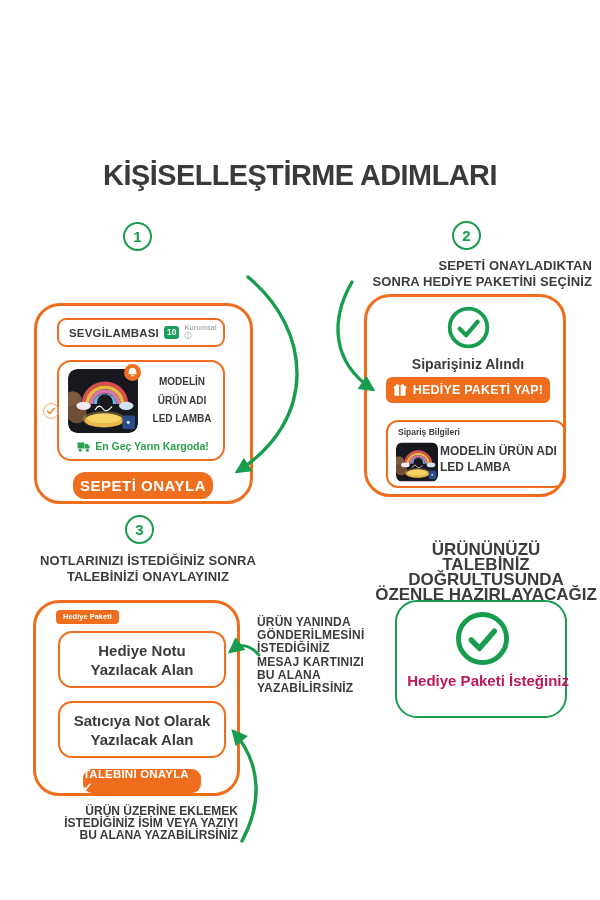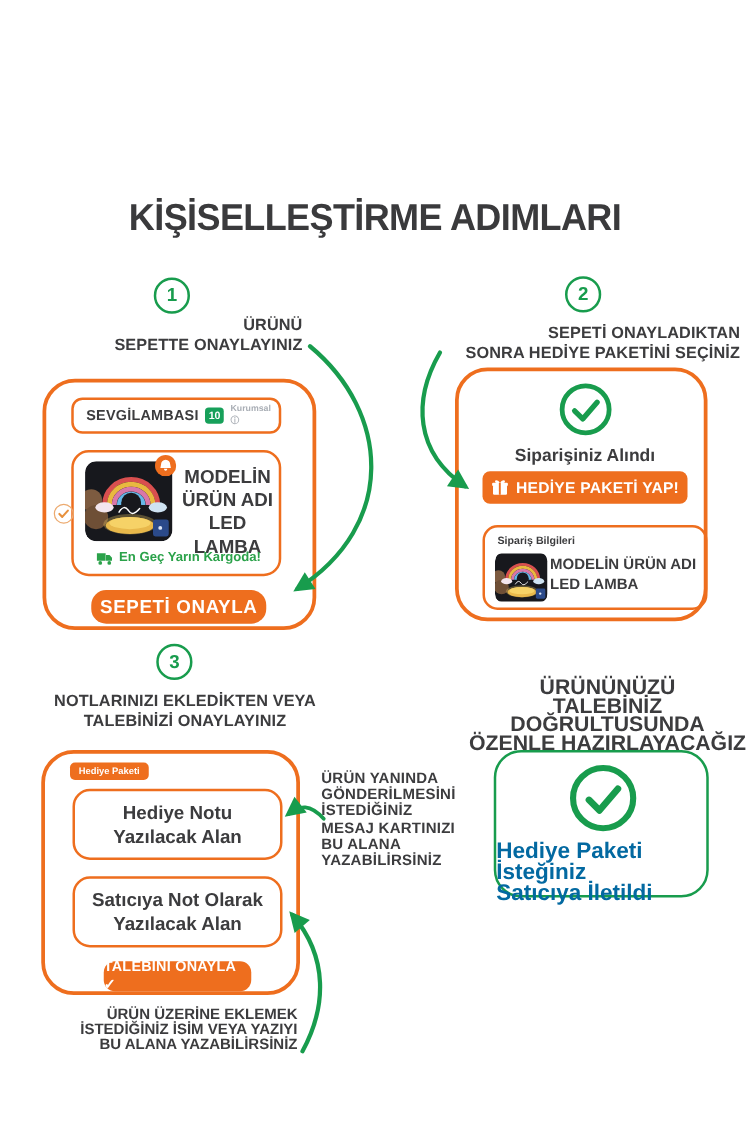--- a/index.html
+++ b/index.html
@@ -40,21 +40,21 @@
   .seller-box{left:20px;top:12px;width:168px;height:29px;border:2px solid var(--orange);
     border-radius:9px;display:flex;align-items:center;padding-left:10px;gap:5px;}
   .seller-name{font-size:11.5px;font-weight:700;color:var(--dark);letter-spacing:0.2px;}
   .score-badge{background:#17A05A;color:#fff;font-size:8.5px;font-weight:700;
     border-radius:3px;padding:2px 3px;line-height:1;}
   .seller-meta{font-size:7px;color:var(--gray);font-weight:700;}
   .product-box{left:20px;top:54px;width:168px;height:101px;border:2.5px solid var(--orange);border-radius:14px;}
   .prod-img{left:9px;top:7px;border-radius:9px;overflow:hidden;display:block;}
   .bell-badge{left:65px;top:2px;}
   .prod-title{left:80px;top:11px;width:86px;text-align:center;
-    font-size:15px;line-height:18.5px;font-weight:700;color:var(--dark);}
+    font-size:10px;line-height:18.5px;font-weight:700;color:var(--dark);}
   .shipping{left:0;top:78px;width:168px;display:flex;align-items:flex-end;justify-content:center;gap:4px;
     color:#2BA24A;font-size:10.5px;font-weight:700;}
   .select-check{left:6px;top:97px;width:16px;height:16px;border:1.6px solid #EDA express;border-radius:50%;}
   .select-check{border:1.6px solid #ECA express;}
   .select-check{border:1.6px solid #ECAA6F;display:flex;align-items:center;justify-content:center;}
   .btn{background:var(--orange);color:#fff;font-weight:700;display:flex;align-items:center;justify-content:center;}
   .btn-sepet{left:36px;top:166px;width:140px;height:27px;border-radius:12px;font-size:15px;letter-spacing:0.5px;}
   
   .check43{left:80px;top:9px;}
   .received{left:0;top:59px;width:202px;text-align:center;font-size:14px;font-weight:700;color:var(--dark);}
@@ -74,22 +74,22 @@
   .btn-taleb{left:47px;top:166px;width:118px;height:24px;border-radius:9px;font-size:11.5px;letter-spacing:0.2px;}
   
   .ann{color:var(--dark);font-weight:700;}
   .ann1{left:257px;top:616px;font-size:12px;line-height:13.2px;letter-spacing:0.2px;}
   .ann2{left:26px;top:806px;width:212px;text-align:right;font-size:12px;line-height:11.8px;}
   
   .final-cap{left:375px;top:542px;width:222px;text-align:center;
     font-size:17px;line-height:15px;font-weight:700;color:var(--dark);}
   .final-box{left:395px;top:600px;width:172px;height:118px;border:2.5px solid var(--green);border-radius:22px;background:#fff;}
   .check55{left:58px;top:9px;}
-  .final-status{left:0;top:70px;width:172px;text-align:left;color:#0369a1;
-    font-size:18px;line-height:17px;font-weight:700;}
+  .final-status{left:0;top:70px;width:172px;text-align:right;color:#be185d;
+    font-size:15px;line-height:17px;font-weight:700;}
   .arrows{left:0;top:0;pointer-events:none;z-index:6;}
   .defs{position:absolute;width:0;height:0;overflow:hidden;}
 </style>
 </head>
 <body>
 
 <div class="canvas">
 
   <svg class="defs" aria-hidden="true">
     <defs>
@@ -112,24 +112,20 @@
         <circle cx="62" cy="55" r="1.6" fill="#DCE6F5"></circle>
       </g>
     </defs>
   </svg>
 
   <div class="abs page-title">KİŞİSELLEŞTİRME ADIMLARI</div>
 
   <div class="abs step-circle c1">
     <span>1</span>
   </div>
-  <div class="abs cap cap1">
-    <div>ÜRÜNÜ</div>
-    <div>SEPETTE ONAYLAYINIZ</div>
-  </div>
 
   <div class="abs card card1">
     <div class="abs seller-box">
       <span class="seller-name">SEVGİLAMBASI</span>
       <span class="score-badge">10</span>
       <span class="seller-meta">Kurumsal ⓘ</span>
     </div>
 
     <div class="abs product-box">
       <svg class="abs prod-img" width="70" height="64" viewBox="0 0 72 66">
@@ -202,21 +198,21 @@
         <div>MODELİN ÜRÜN ADI</div>
         <div>LED LAMBA</div>
       </div>
     </div>
   </div>
 
   <div class="abs step-circle c3">
     <span>3</span>
   </div>
   <div class="abs cap cap3">
-    <div>NOTLARINIZI EKLEDİKTEN VEYA</div>
+    <div>NOTLARINIZI İSTEDİĞİNİZ SONRA</div>
     <div>TALEBİNİZİ ONAYLAYINIZ</div>
   </div>
 
   <div class="abs card card3">
     <div class="abs gift-badge">Hediye Paketi</div>
 
     <div class="abs note-box note-a">
       <div>Hediye Notu</div>
       <div>Yazılacak Alan</div>
     </div>
@@ -252,21 +248,20 @@
     <div>ÖZENLE HAZIRLAYACAĞIZ</div>
   </div>
 
   <div class="abs final-box">
     <svg class="abs check55" width="55" height="55" viewBox="0 0 56 56">
       <circle cx="28" cy="28" r="24.5" stroke="#189C4D" stroke-width="5" fill="none"></circle>
       <path d="M16.5 29.5l8.5 8.5 15-17.5" stroke="#189C4D" stroke-width="5.5" fill="none" stroke-linecap="round" stroke-linejoin="round"></path>
     </svg>
     <div class="abs final-status">
       <div>Hediye Paketi İsteğiniz</div>
-      <div>Satıcıya İletildi</div>
     </div>
   </div>
 
   <svg class="abs arrows" width="600" height="900" viewBox="0 0 600 900">
     <defs>
       <marker id="ah" markerUnits="userSpaceOnUse" markerWidth="18" markerHeight="18" refX="13" refY="9" orient="auto">
         <path d="M1 1 L17 9 L1 17 Z" fill="#189C4D"></path>
       </marker>
     </defs>
     <path d="M248 277 C312 330 318 420 238 471" stroke="#189C4D" stroke-width="3.4" fill="none" stroke-linecap="round" marker-end="url(#ah)"></path>

